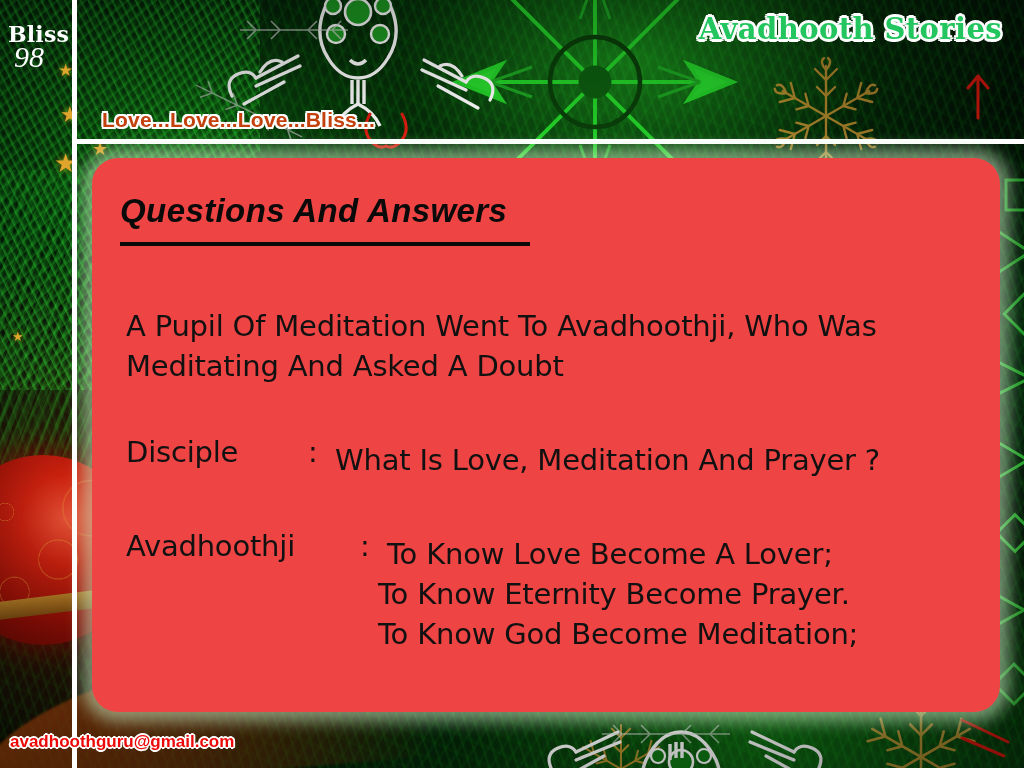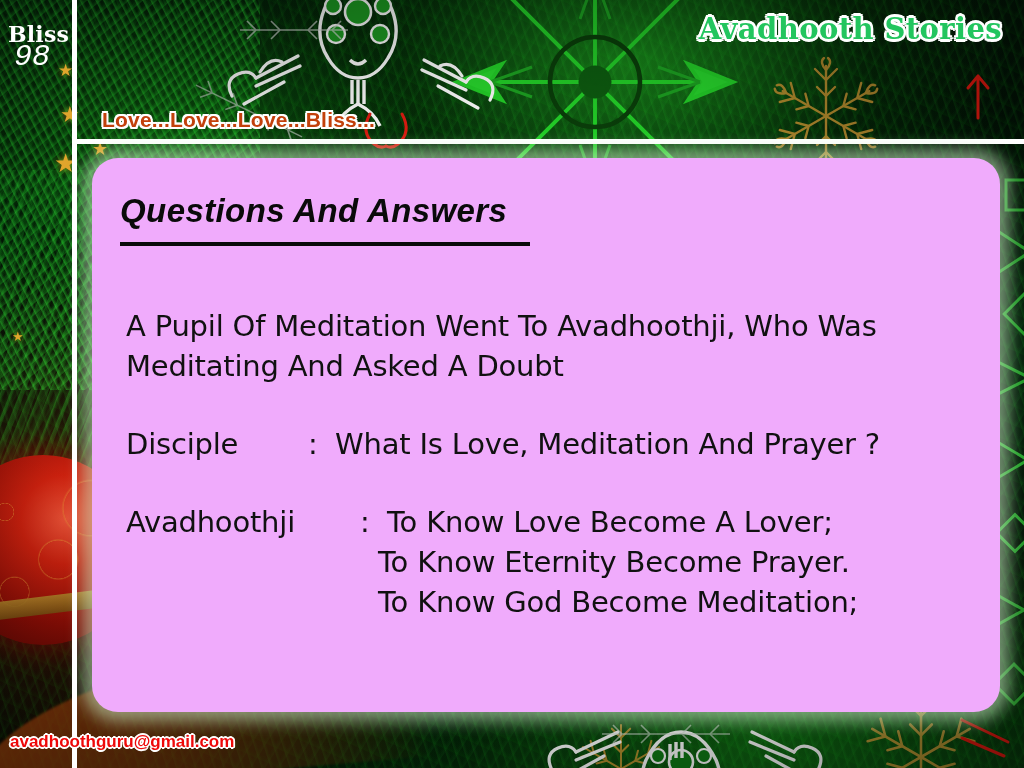--- a/index.html
+++ b/index.html
@@ -131,21 +131,21 @@
   .bliss-label {
     position:absolute; left:8px; top:5px;
     font-family:"DejaVu Serif", serif;
     font-weight:700; font-size:22px; color:#ffffff;
     letter-spacing:.2px;
     z-index:7;
     margin-top:16px;
   }
   .bliss-number {
     position:absolute; left:14px; top:40px;
-    font-family:Liberation Mono, monospace;
+    font-family:Liberation Serif, serif;
     font-style:italic; font-weight:400; font-size:30px; color:#ffffff;
     z-index:7;
   }
 
   .love-strip {
     position:absolute; left:102px; top:108px;
     font-family:"Liberation Sans", sans-serif;
     font-weight:700; font-size:21px;
     color:#c2410c;
     letter-spacing:.2px;
@@ -168,21 +168,21 @@
     text-shadow:
       -2px -2px 0 #fff, 2px -2px 0 #fff,
       -2px  2px 0 #fff, 2px  2px 0 #fff,
       -2.6px 0 0 #fff, 2.6px 0 0 #fff, 0 -2.6px 0 #fff, 0 2.6px 0 #fff;
   }
 
   
   .panel {
     position:absolute; left:92px; top:158px;
     width:908px; height:554px;
-    background:#f0abfc;
+    background:#ef4444;
     border-radius:26px;
     box-shadow:0 0 16px 10px rgba(205,241,198,0.55);
     z-index:5;
     padding:40px 0 0 0;
   }
 
   .panel-heading {
     position:absolute; left:28px; top:34px;
     font-family:"Liberation Sans", sans-serif;
     font-style:italic; font-weight:700;
@@ -204,21 +204,21 @@
     letter-spacing:-.2px;
   }
   .para { margin:0 0 0 0; }
   .spacer-line { height:38px; }
 
   .qa-row { display:flex; align-items:center; white-space:pre; }
   .qa-speaker { display:inline-block; }
   .qa-speaker.w-disciple { width:182px; }
   .qa-speaker.w-guru     { width:234px; }
   .qa-colon  { display:inline-block; width:18px; }
-  .qa-text   { display:inline-block; }
+  .qa-text   { display:inline-block;margin-top:16px; }
   .qa-cont   { display:block; white-space:pre; }
   .qa-cont .indent { display:inline-block; width:252px; }
 
   
   .footer-mail {
     position:absolute; left:10px; top:732px;
     font-family:"Liberation Sans", sans-serif;
     font-weight:700; font-size:17px;
     color:#ee0909;
     white-space:nowrap;

